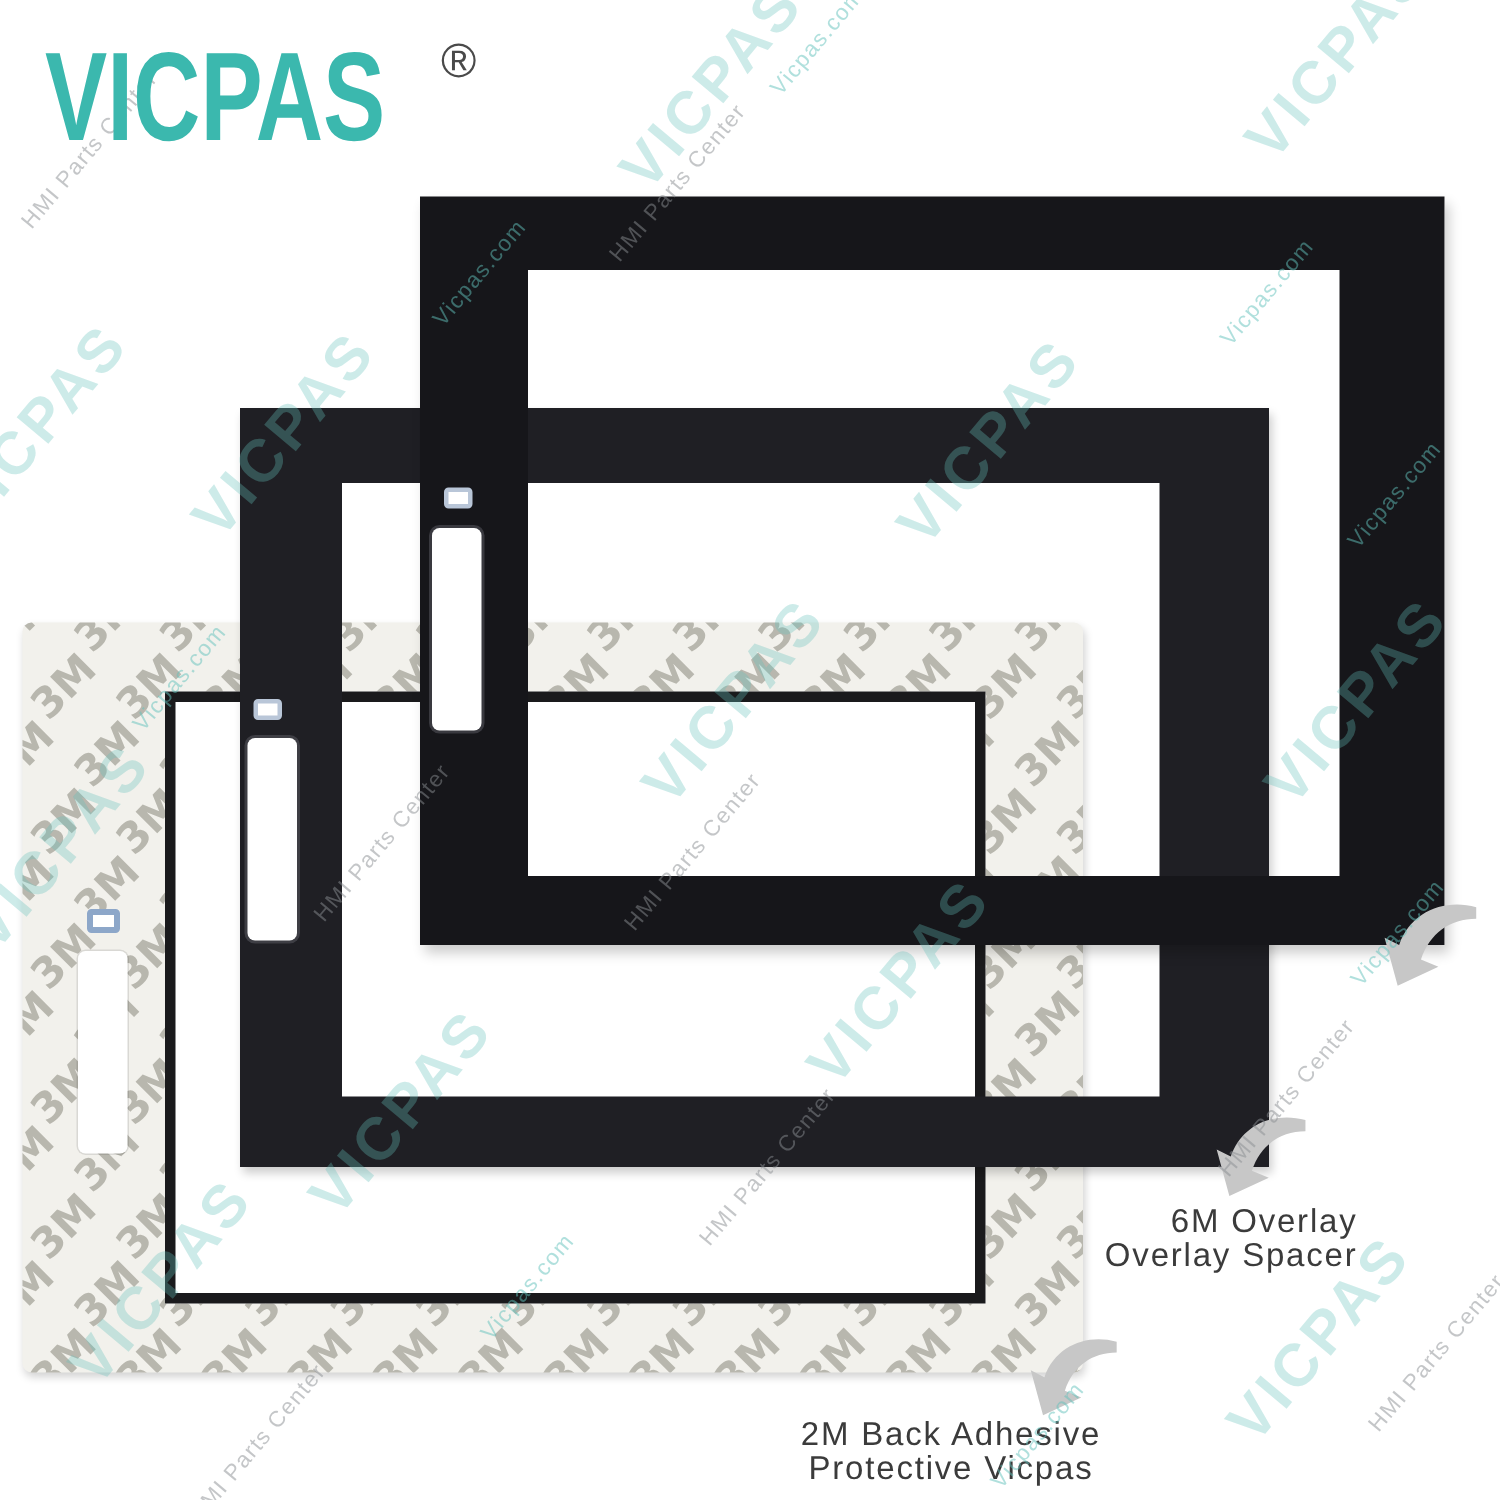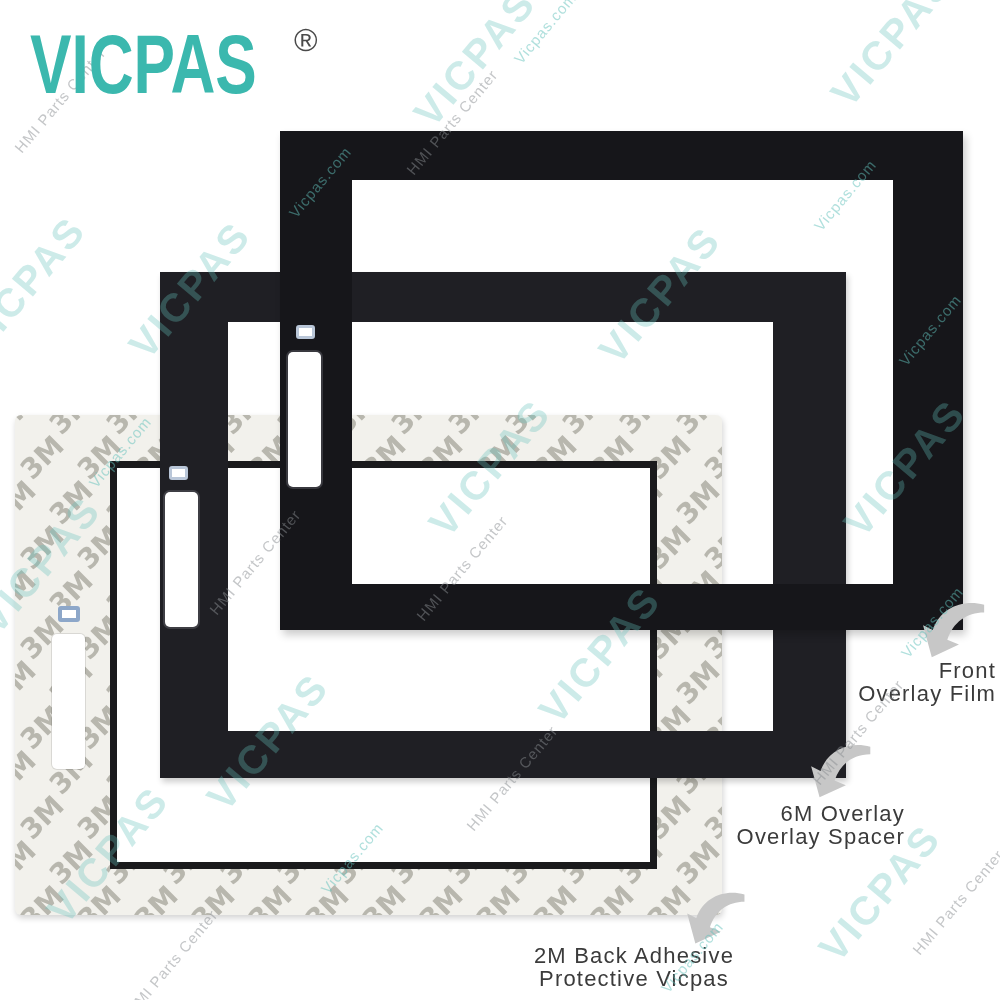--- a/index.html
+++ b/index.html
@@ -254,24 +254,20 @@
     <svg width="68" height="62" viewBox="0 0 72 66">
       <path d="M64 6 C42 0 19 9 11 32 L1 27 L10 60 L38 47 L26 42 C32 24 46 14 64 14 Z" fill="#c7c7c7"></path>
     </svg>
   </div>
   <div class="arrow arrow-3">
     <svg width="66" height="60" viewBox="0 0 72 66">
       <path d="M64 6 C42 0 19 9 11 32 L1 27 L10 60 L38 47 L26 42 C32 24 46 14 64 14 Z" fill="#c7c7c7"></path>
     </svg>
   </div>
 
-  <div class="annot annot-film">
-    <div>Front</div>
-    <div>Overlay Film</div>
-  </div>
   <div class="annot annot-spacer">
     <div>6M Overlay</div>
     <div>Overlay Spacer</div>
   </div>
   <div class="annot annot-paper">
     <div>2M Back Adhesive</div>
     <div>Protective Vicpas</div>
   </div>
 
   <div class="wm-layer">

